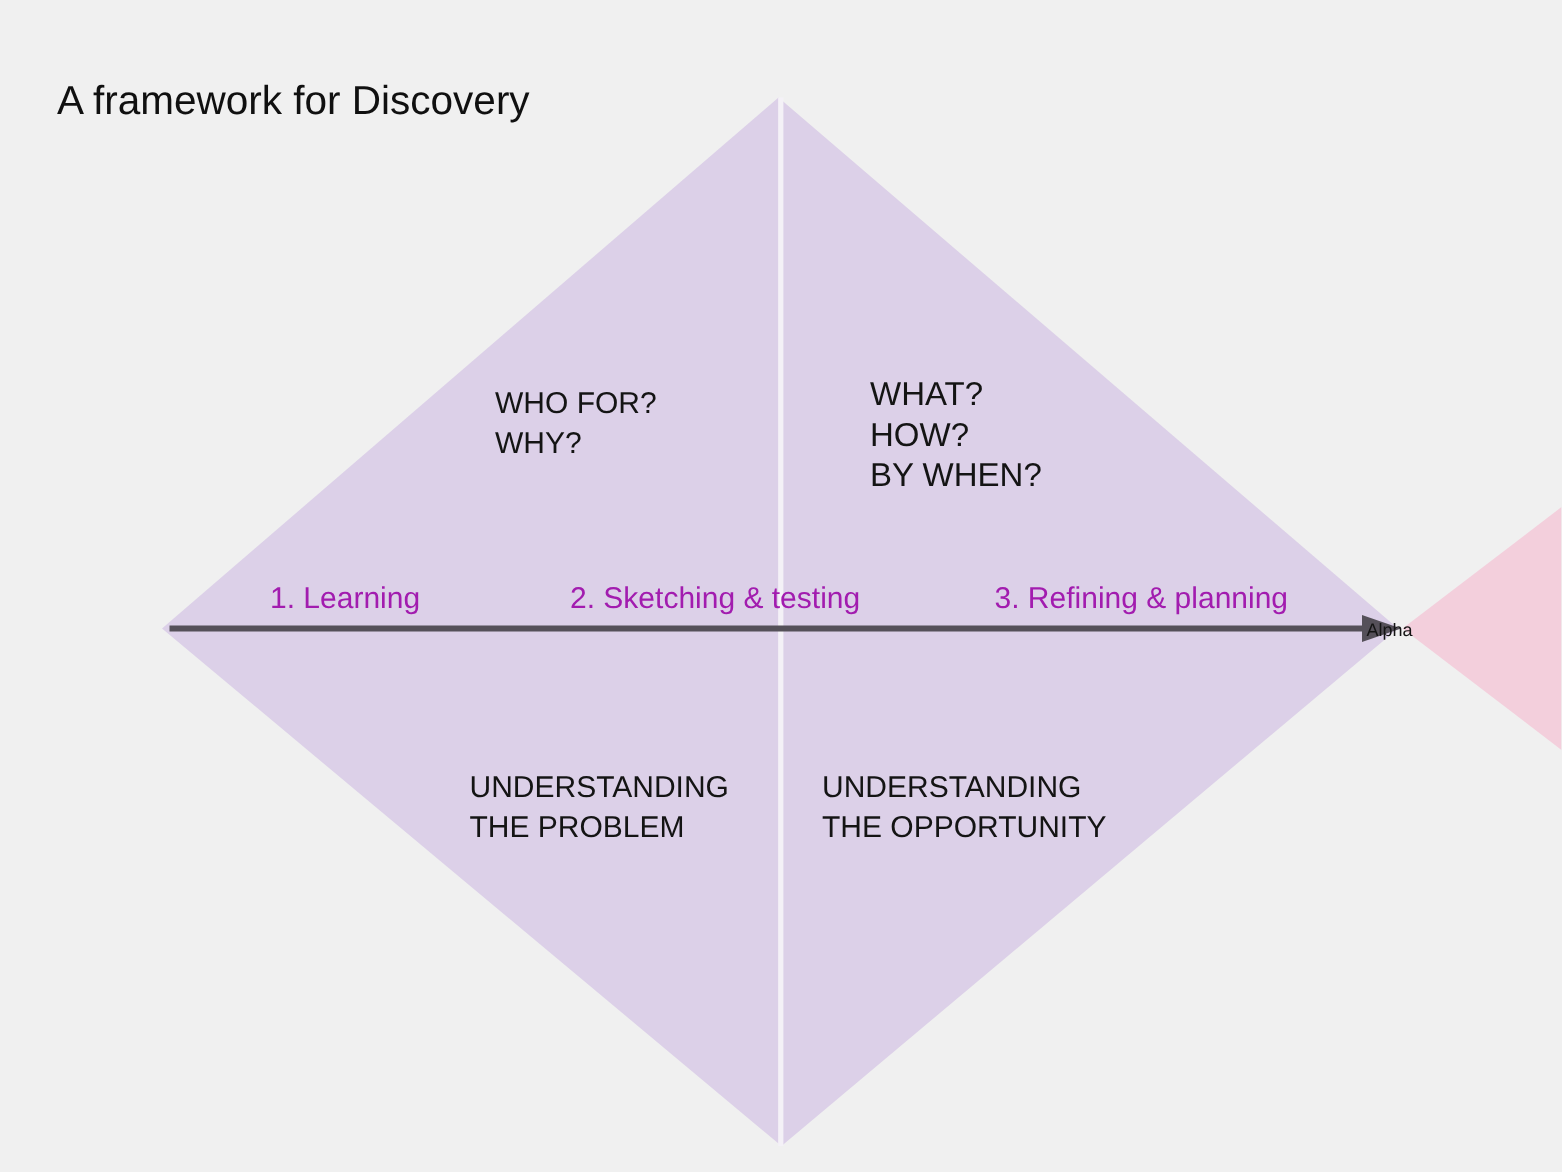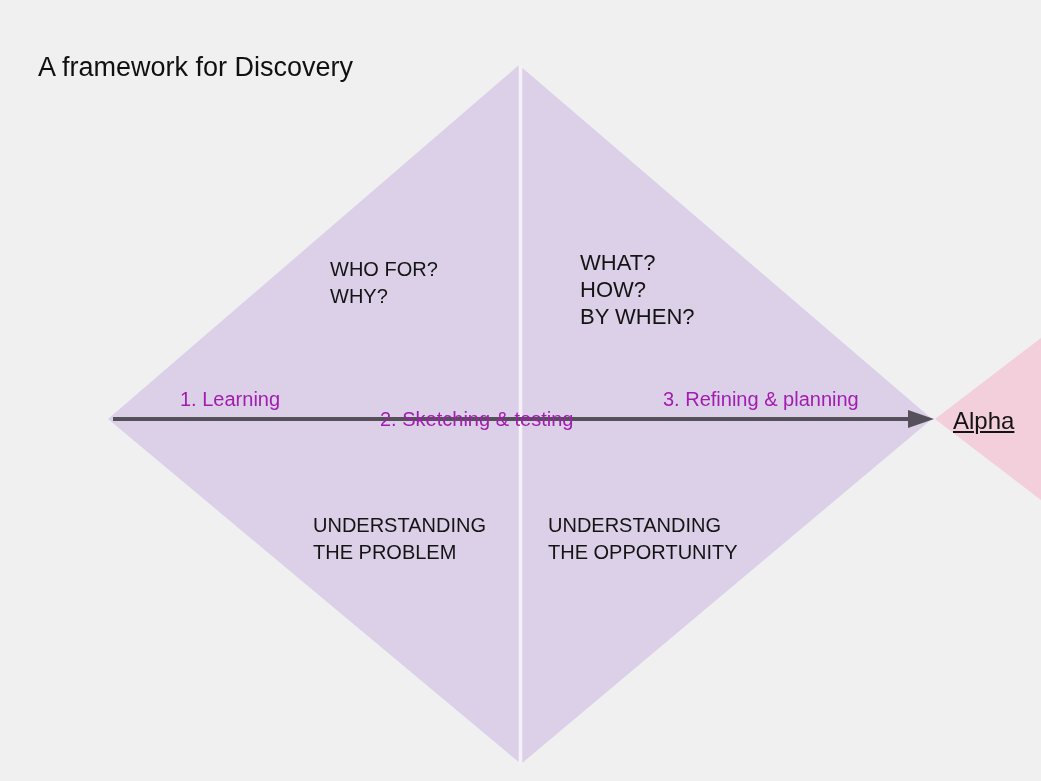--- a/index.html
+++ b/index.html
@@ -61,27 +61,26 @@
     font-size: 20px;
   }
   .phase-label {
     position: absolute;
     top: 388px;
     font-size: 20px;
     color: #a21caf;
     white-space: pre;
   }
   #phase-1 { left: 180px; }
-  #phase-2 { left: 380px; margin-top: 20px; }
+  #phase-2 { left: 380px; }
   #phase-3 { left: 663px; text-align: center; }
   #alpha-label {
-    left: 953px;
+    left: 911px;
     top: 407px;
-    font-size: 24px;
-    text-decoration: underline;
+    font-size: 12px;
   }
 </style>
 </head>
 <body>
 
 <div id="slide">
 
   <svg id="diagram-svg" viewBox="0 0 1041 781" xmlns="http://www.w3.org/2000/svg">
     <polygon points="108,419 519,65 932,419 521,764" fill="#dcd0e8"></polygon>
     <polygon points="935,419 1041,338 1041,500" fill="#f3cfdc"></polygon>

